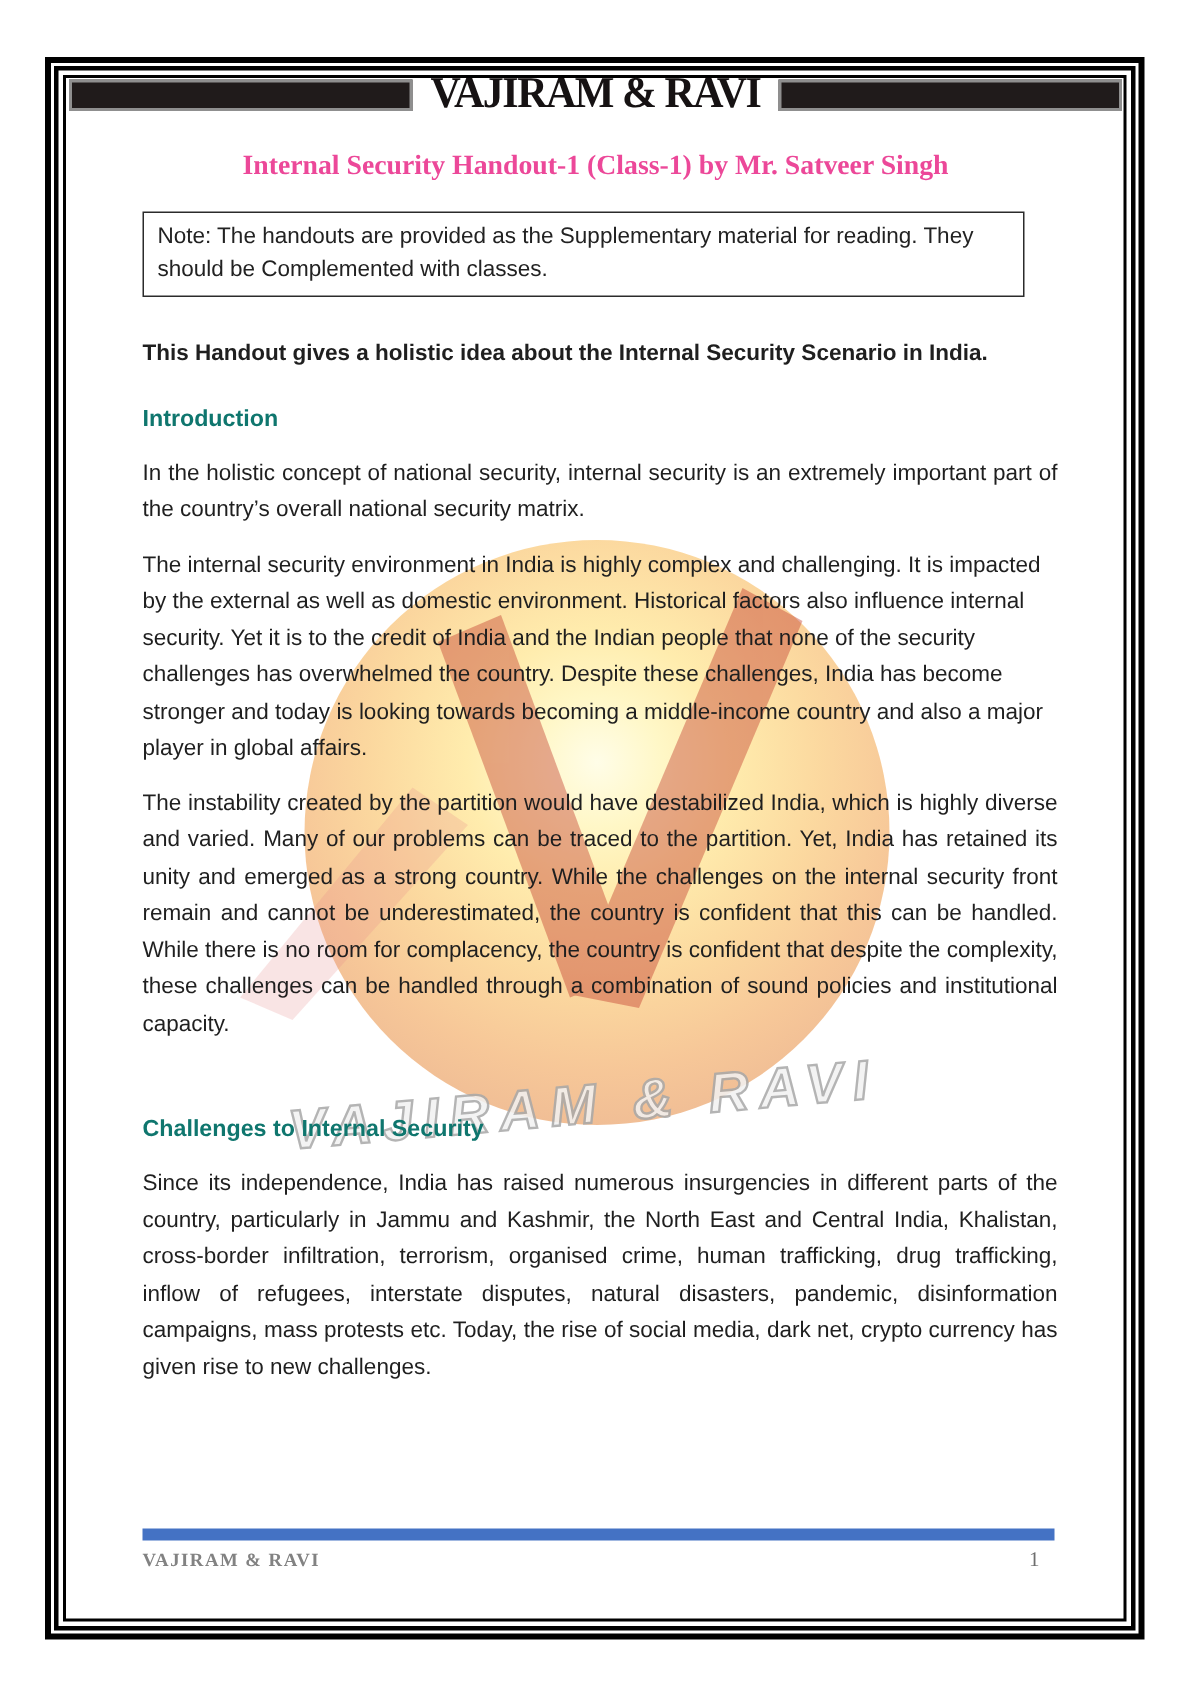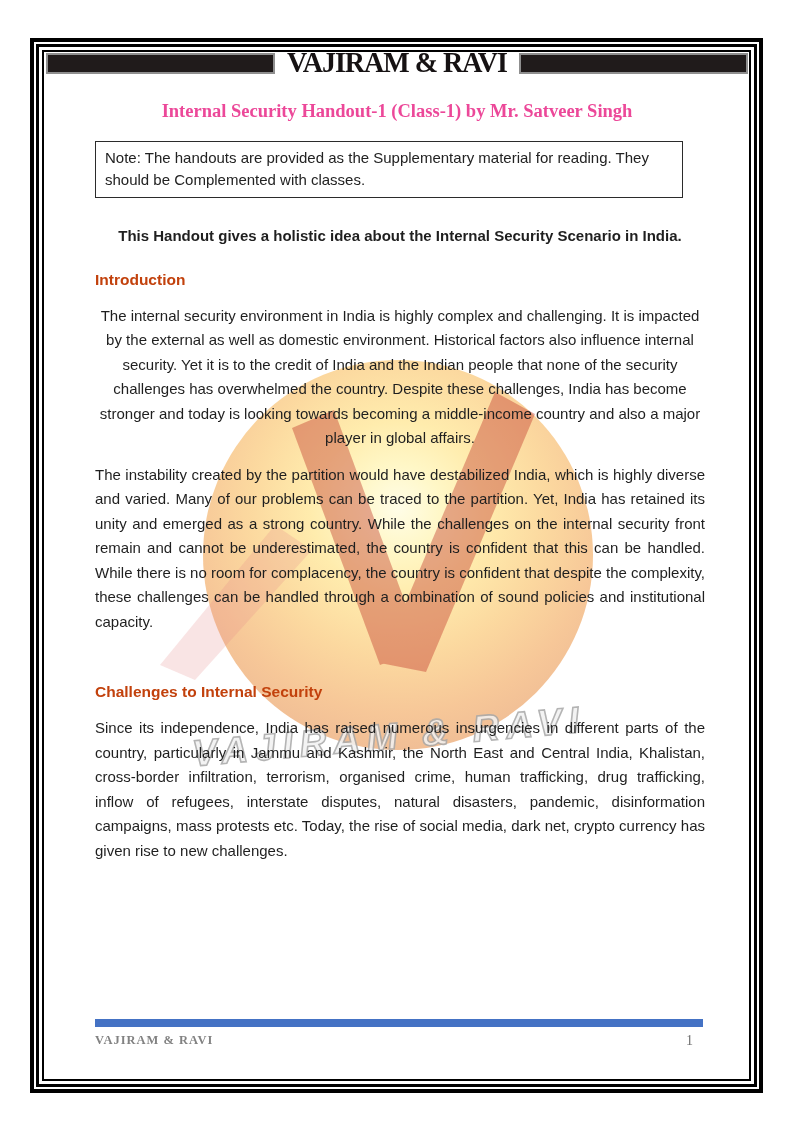--- a/index.html
+++ b/index.html
@@ -26,24 +26,24 @@
   }
 
   .note-box{
     position:absolute;left:95px;top:141px;width:588px;box-sizing:border-box;z-index:2;
     border:1.5px solid #2b2b2b;padding:5px 14px 6px 9px;
     font-size:15px;line-height:22px;color:#222;
   }
 
   
   .content{position:absolute;left:95px;top:224px;width:610px;z-index:2;}
-  .content p{margin:0 0 12px;font-size:15px;line-height:24.5px;color:#1f1f1f;text-align:center;}
+  .content p{margin:0 0 12px;font-size:15px;line-height:24.5px;color:#1f1f1f;}
   .content p.just{text-align:justify;}
   .lead{font-weight:700;margin:0 0 18px !important;}
-  .sec-head{margin:0 0 12px;font-size:15.5px;font-weight:700;color:#c2410c;line-height:25px;}
+  .sec-head{margin:0 0 12px;font-size:15.5px;font-weight:700;color:#0f766e;line-height:25px;}
   .sec-head.gap-top{margin-top:45px;}
 
   
   .watermark{position:absolute;left:0;top:0;width:794px;height:1123px;z-index:1;pointer-events:none;}
   .wm-circle{
     position:absolute;left:203px;top:360px;width:390px;height:390px;border-radius:50%;
     background:radial-gradient(circle at 50% 38%, #fffbd0 0%, #ffef8e 14%, #ffd95b 28%,
       #f8b23f 48%, #ee8f31 66%, #e07a2b 80%, #d2691f 92%, #c95f24 100%);
     opacity:.5;
   }
@@ -94,20 +94,21 @@
 <div class="doc-title">Internal Security Handout-1 (Class-1) by Mr. Satveer Singh</div>
 
 <div class="note-box">
   <span>Note: The handouts are provided as the Supplementary material for reading. They should be Complemented with classes.</span>
 </div>
 
 <div class="content">
   <p class="lead">This Handout gives a holistic idea about the Internal Security Scenario in India.</p>
 
   <div class="sec-head">Introduction</div>
+  <p class="just">In the holistic concept of national security, internal security is an extremely important part of the country’s overall national security matrix.</p>
   <p>The internal security environment in India is highly complex and challenging. It is impacted by the external as well as domestic environment. Historical factors also influence internal security. Yet it is to the credit of India and the Indian people that none of the security challenges has overwhelmed the country. Despite these challenges, India has become stronger and today is looking towards becoming a middle-income country and also a major player in global affairs.</p>
   <p class="just">The instability created by the partition would have destabilized India, which is highly diverse and varied. Many of our problems can be traced to the partition. Yet, India has retained its unity and emerged as a strong country. While the challenges on the internal security front remain and cannot be underestimated, the country is confident that this can be handled. While there is no room for complacency, the country is confident that despite the complexity, these challenges can be handled through a combination of sound policies and institutional capacity.</p>
 
   <div class="sec-head gap-top">Challenges to Internal Security</div>
   <p class="just">Since its independence, India has raised numerous insurgencies in different parts of the country, particularly in Jammu and Kashmir, the North East and Central India, Khalistan, cross-border infiltration, terrorism, organised crime, human trafficking, drug trafficking, inflow of refugees, interstate disputes, natural disasters, pandemic, disinformation campaigns, mass protests etc. Today, the rise of social media, dark net, crypto currency has given rise to new challenges.</p>
 </div>
 
 <div class="footer-rule"></div>
 <div class="footer-row">
   <span class="footer-brand">VAJIRAM &amp; RAVI</span>

